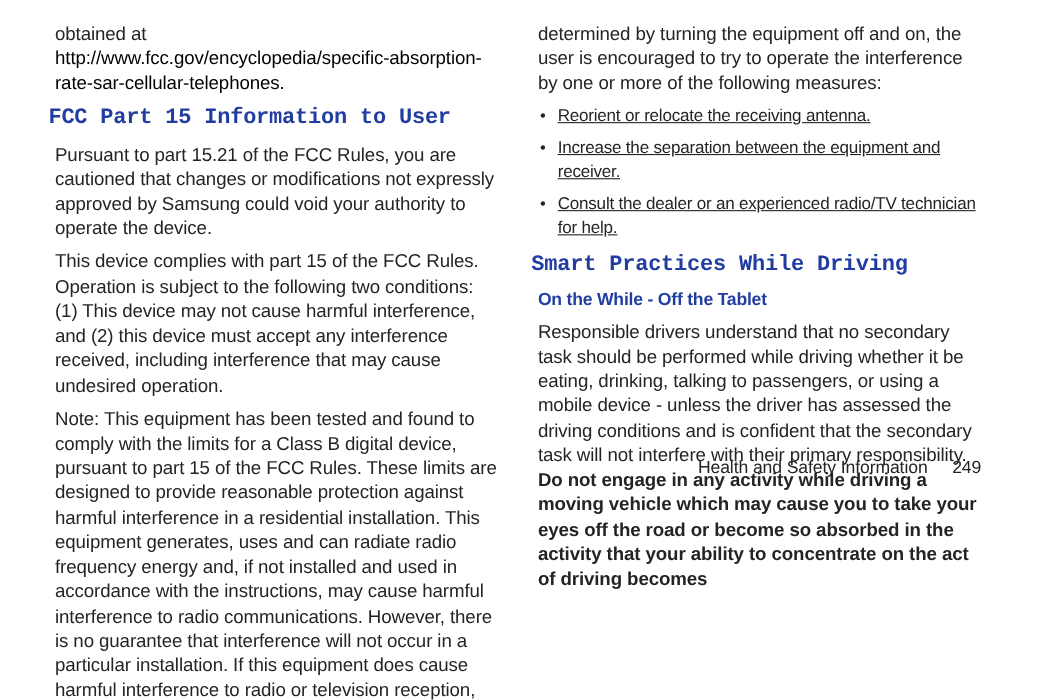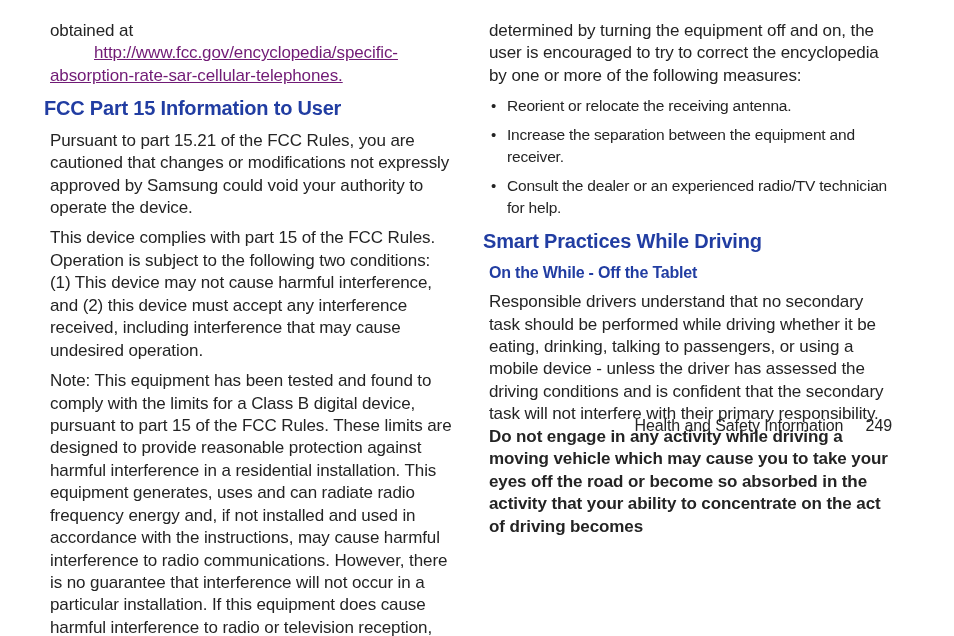--- a/index.html
+++ b/index.html
@@ -29,46 +29,45 @@
   }
   .col {
     width: 405px;
     flex: 0 0 405px;
   }
   .para {
     margin: 0 0 8px 0;
     letter-spacing: -0.1px;
   }
   .link {
-    text-decoration: underline;
-    color: #701a75;
+    color: #000000;
     display: inline;
-    margin-left: 44px;
   }
   h2.heading {
-    font-family: Liberation Sans, sans-serif;
+    font-family: Liberation Mono, monospace;
     font-weight: 900;
     font-size: 20px;
     color: #213da2;
     margin: 6px 0 8px -6px;
     letter-spacing: -0.2px;
     font-stretch: condensed;
   }
   h3.subheading {
     font-family: Arial, Helvetica, sans-serif;
     font-weight: 900;
     color: #213da2;
     font-size: 16px;
     margin: 4px 0 8px 0;
     letter-spacing: -0.2px;
   }
   ul.bullets {
     list-style: none;
     padding: 0;
     margin: 4px 0 8px 0;
+    text-decoration: underline;
   }
   ul.bullets li {
     position: relative;
     padding-left: 18px;
     font-size: 15.5px;
     line-height: 1.45;
     margin-bottom: 6px;
     letter-spacing: -0.2px;
   }
   ul.bullets li::before {
@@ -105,21 +104,21 @@
         <span>obtained at</span><br>
         <span class="link">http://www.fcc.gov/encyclopedia/specific-absorption-rate-sar-cellular-telephones.</span>
       </p>
       <h2 class="heading">FCC Part 15 Information to User</h2>
       <p class="para">Pursuant to part 15.21 of the FCC Rules, you are cautioned that changes or modifications not expressly approved by Samsung could void your authority to operate the device.</p>
       <p class="para">This device complies with part 15 of the FCC Rules. Operation is subject to the following two conditions: (1) This device may not cause harmful interference, and (2) this device must accept any interference received, including interference that may cause undesired operation.</p>
       <p class="para">Note: This equipment has been tested and found to comply with the limits for a Class B digital device, pursuant to part 15 of the FCC Rules. These limits are designed to provide reasonable protection against harmful interference in a residential installation. This equipment generates, uses and can radiate radio frequency energy and, if not installed and used in accordance with the instructions, may cause harmful interference to radio communications. However, there is no guarantee that interference will not occur in a particular installation. If this equipment does cause harmful interference to radio or television reception, which can be</p>
     </div>
 
     <div class="col">
-      <p class="para">determined by turning the equipment off and on, the user is encouraged to try to correct the encyclopedia by one or more of the following measures:</p>
+      <p class="para">determined by turning the equipment off and on, the user is encouraged to try to operate the interference by one or more of the following measures:</p>
       <ul class="bullets">
         <li>Reorient or relocate the receiving antenna.</li>
         <li>Increase the separation between the equipment and receiver.</li>
         <li>Consult the dealer or an experienced radio/TV technician for help.</li>
       </ul>
       <h2 class="heading">Smart Practices While Driving</h2>
       <h3 class="subheading">On the While - Off the Tablet</h3>
       <p class="para">
         <span>Responsible drivers understand that no secondary task should be performed while driving whether it be eating, drinking, talking to passengers, or using a mobile device - unless the driver has assessed the driving conditions and is confident that the secondary task will not interfere with their primary responsibility. </span><span class="bold">Do not engage in any activity while driving a moving vehicle which may cause you to take your eyes off the road or become so absorbed in the activity that your ability to concentrate on the act of driving becomes</span>
       </p>

